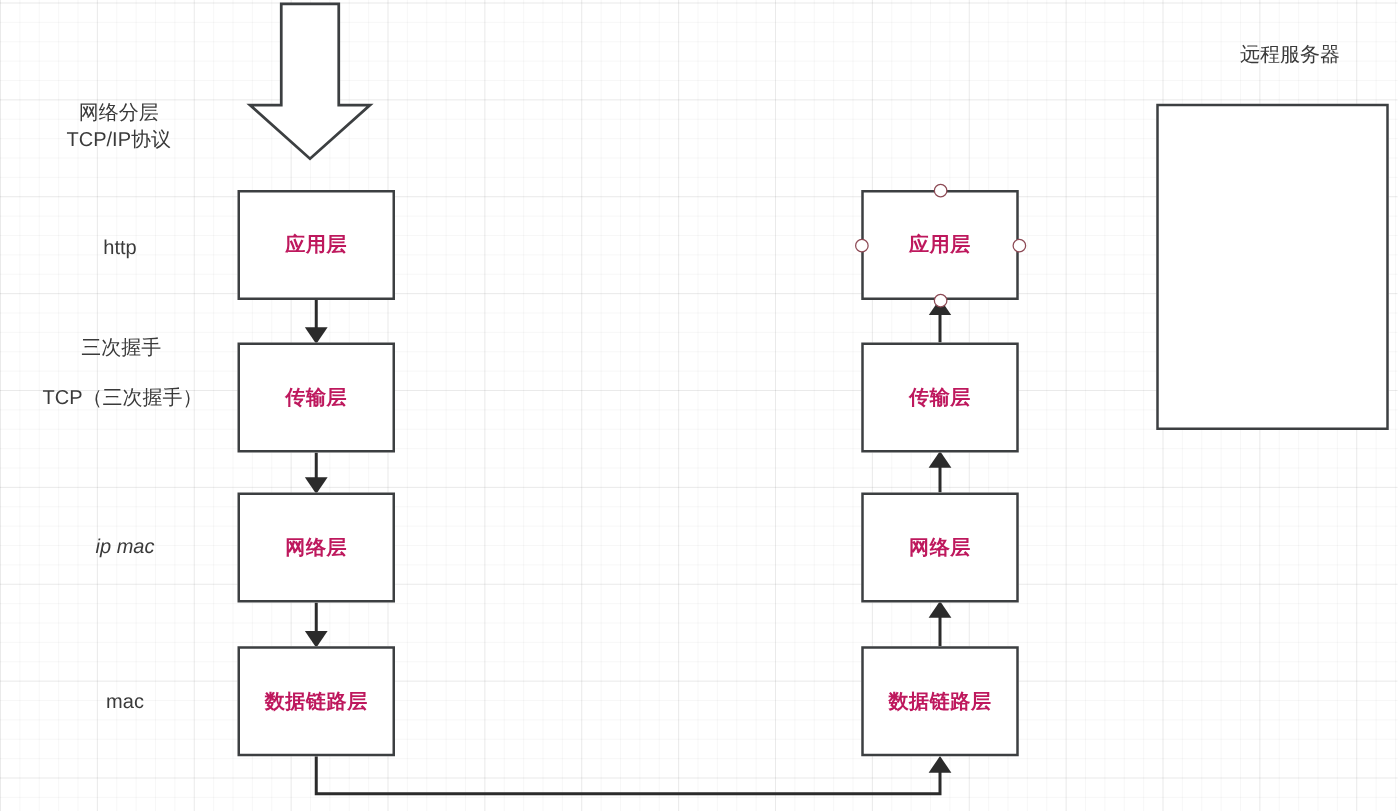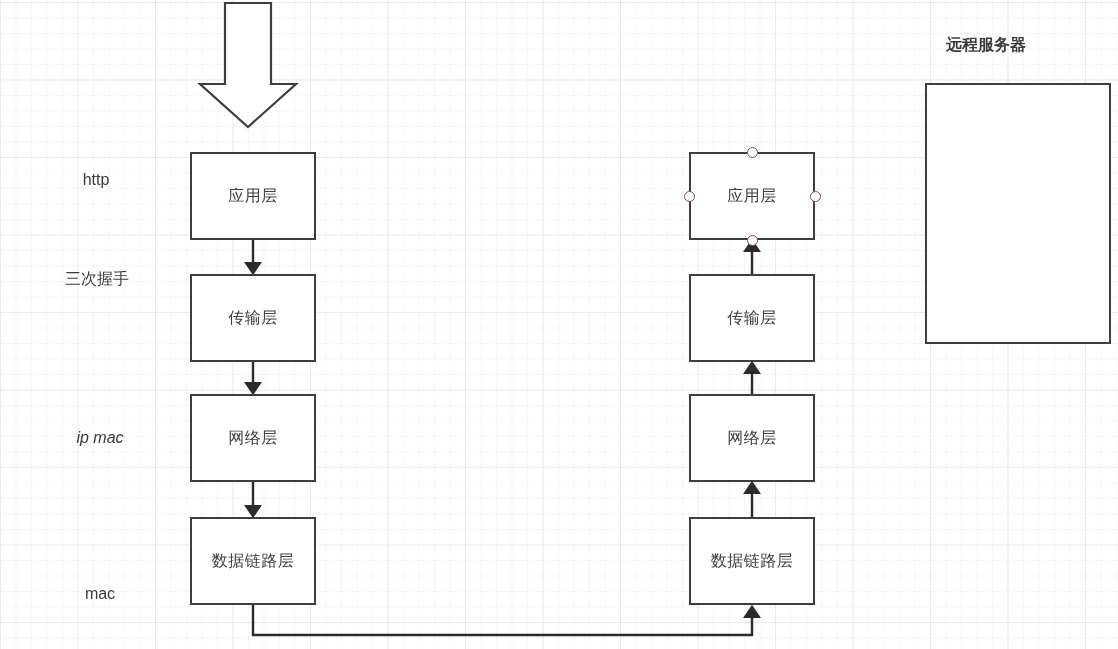--- a/index.html
+++ b/index.html
@@ -26,24 +26,25 @@
     background-position:0px 2px,0px 2px,0px 2px,0px 2px;
   }
   svg#layer{position:absolute;left:0;top:0;width:1118px;height:649px;}
 
   .node{
     position:absolute;
     box-sizing:border-box;
     border:2px solid #3c3f41;
     background:#ffffff;
     display:flex;align-items:center;justify-content:center;
-    color:#404040;
+    color:#be185d;
     font-size:16px;
     letter-spacing:0.5px;
     z-index:3;
+    font-weight:bold;
   }
   .plain-label{
     position:absolute;
     color:#3a3a3a;
     font-size:16px;
     white-space:pre;
     text-align:center;
     line-height:22px;
     z-index:4;
   }
@@ -78,36 +79,39 @@
     <line x1="253" y1="362" x2="253" y2="388" stroke="#2b2b2b" stroke-width="2.4" marker-end="url(#arrowDown)"></line>
     <line x1="253" y1="482" x2="253" y2="511" stroke="#2b2b2b" stroke-width="2.4" marker-end="url(#arrowDown)"></line>
 
     <line x1="752" y1="274" x2="752" y2="246" stroke="#2b2b2b" stroke-width="2.4" marker-end="url(#arrowUp)"></line>
     <line x1="752" y1="394" x2="752" y2="368" stroke="#2b2b2b" stroke-width="2.4" marker-end="url(#arrowUp)"></line>
     <line x1="752" y1="517" x2="752" y2="488" stroke="#2b2b2b" stroke-width="2.4" marker-end="url(#arrowUp)"></line>
 
     <path d="M253,605 L253,635 L752,635 L752,612" fill="none" stroke="#2b2b2b" stroke-width="2.4" stroke-linejoin="miter" marker-end="url(#arrowUp)"></path>
   </svg>
 
-  <div class="plain-label" style="left:46px;top:169px;width:100px;">http</div>
+  <div class="plain-label" style="left:30px;top:80px;width:130px;">网络分层
+TCP/IP协议</div>
+  <div class="plain-label" style="left:46px;top:188px;width:100px;">http</div>
   <div class="plain-label" style="left:42px;top:268px;width:110px;">三次握手</div>
+  <div class="plain-label" style="left:22px;top:308px;width:152px;">TCP（三次握手）</div>
   <div class="plain-label" style="left:50px;top:427px;width:100px;font-style:italic;">ip mac</div>
-  <div class="plain-label" style="left:54px;top:551px;width:92px;margin-top:32px;">mac</div>
+  <div class="plain-label" style="left:54px;top:551px;width:92px;">mac</div>
 
   <div class="node" style="left:190px;top:152px;width:126px;height:88px;">应用层</div>
   <div class="node" style="left:190px;top:274px;width:126px;height:88px;">传输层</div>
   <div class="node" style="left:190px;top:394px;width:126px;height:88px;">网络层</div>
   <div class="node" style="left:190px;top:517px;width:126px;height:88px;">数据链路层</div>
 
   <div class="node" style="left:689px;top:152px;width:126px;height:88px;">应用层</div>
   <div class="node" style="left:689px;top:274px;width:126px;height:88px;">传输层</div>
   <div class="node" style="left:689px;top:394px;width:126px;height:88px;">网络层</div>
   <div class="node" style="left:689px;top:517px;width:126px;height:88px;">数据链路层</div>
 
   <div class="handle" style="left:746.5px;top:146.5px;"></div>
   <div class="handle" style="left:683.5px;top:190.5px;"></div>
   <div class="handle" style="left:809.5px;top:190.5px;"></div>
   <div class="handle" style="left:746.5px;top:234.5px;"></div>
 
-  <div class="plain-label" style="left:926px;top:34px;width:120px;font-weight:bold;">远程服务器</div>
+  <div class="plain-label" style="left:972px;top:34px;width:120px;">远程服务器</div>
   <div class="node" style="left:925px;top:83px;width:186px;height:261px;"></div>
 
 </div>
 
 </body></html>

